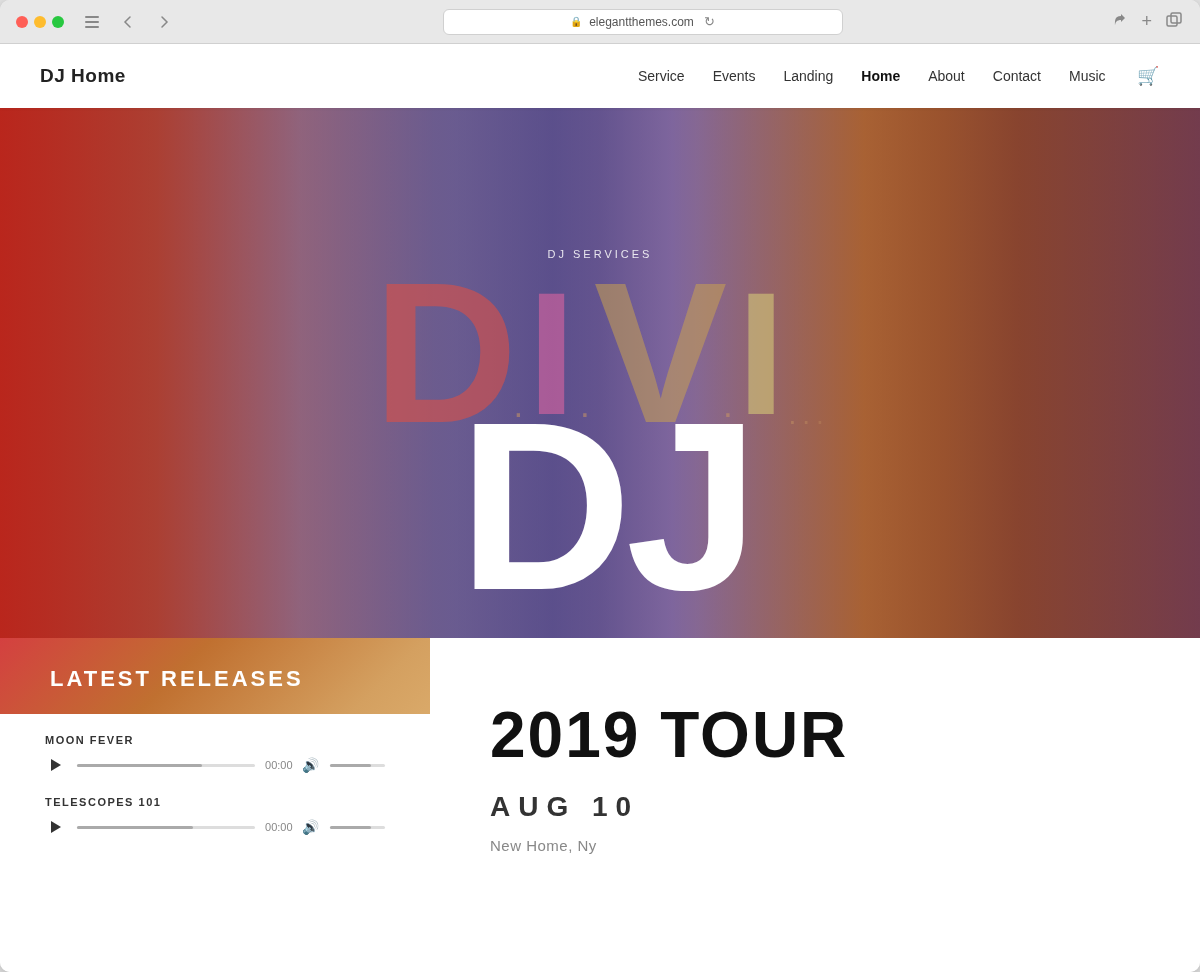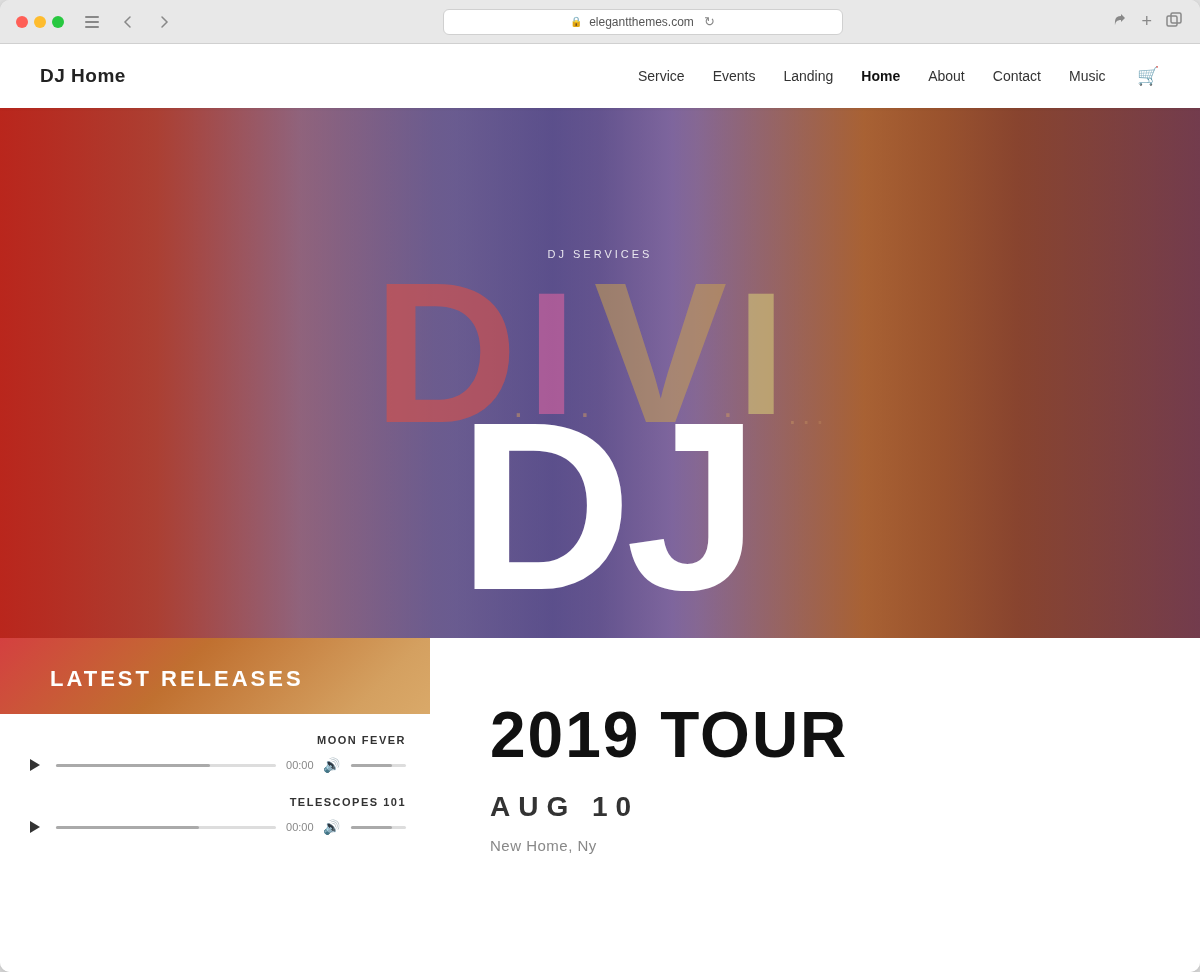--- a/index.html
+++ b/index.html
@@ -202,25 +202,24 @@
       font-size: 22px;
       font-weight: 700;
       color: #fff;
       letter-spacing: 3px;
       text-transform: uppercase;
     }
 
     .releases-tracks {
       flex: 1;
       background: #fff;
-      padding: 20px 24px;
+      padding: 20px 45px;
       display: flex;
       flex-direction: column;
       gap: 20px;
-      text-align: right;
     }
 
     .track-item {
       display: flex;
       flex-direction: column;
       gap: 8px;
     }
 
     .track-name {
       font-size: 11px;

